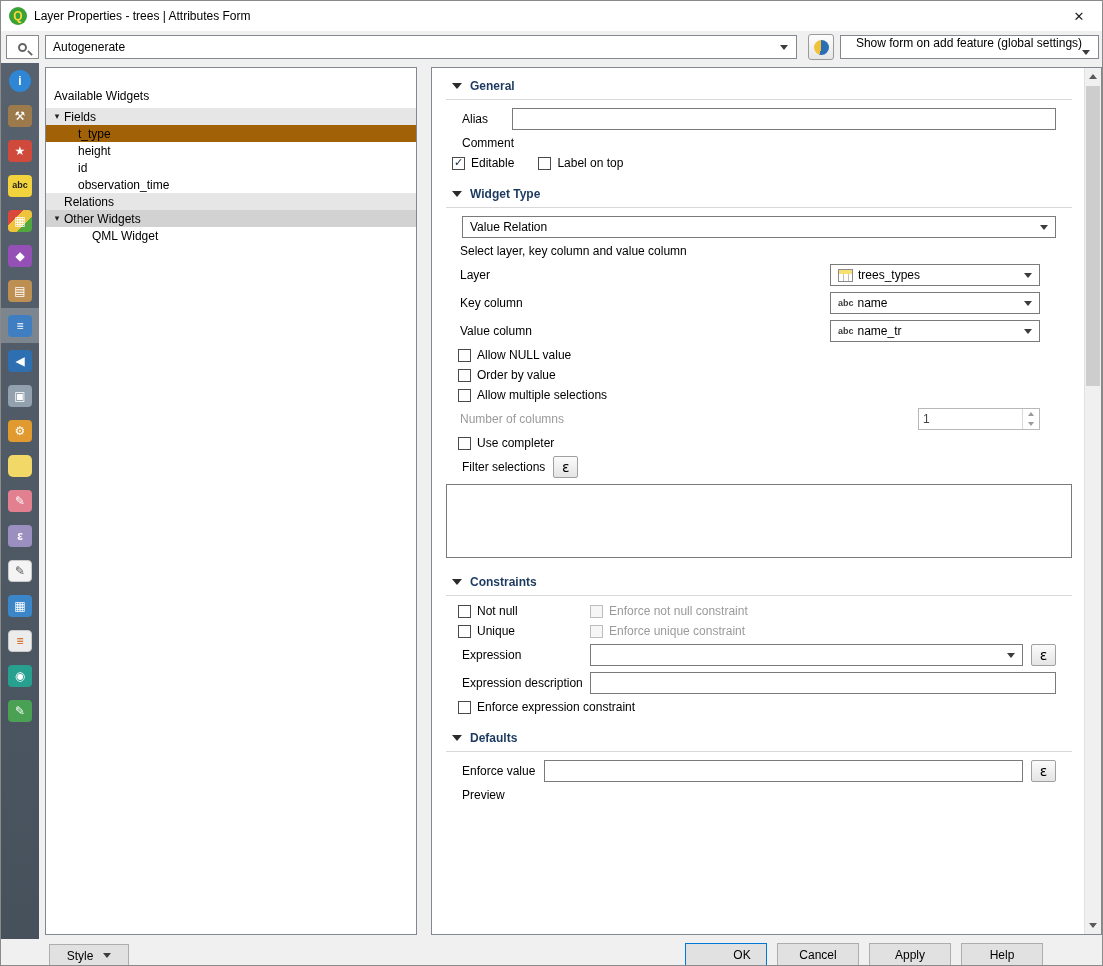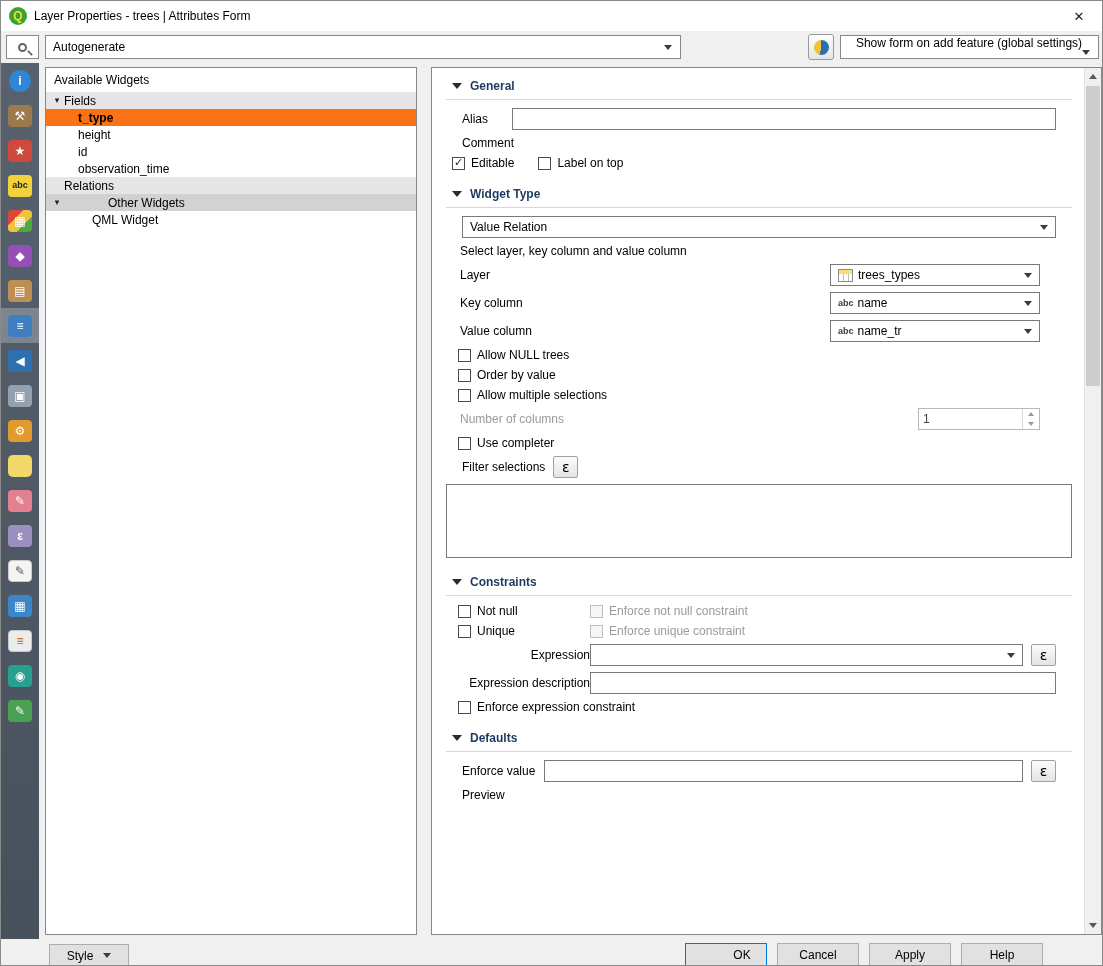--- a/index.html
+++ b/index.html
@@ -13,21 +13,21 @@
   .closebtn{margin-left:auto;width:46px;height:30px;display:flex;align-items:center;justify-content:center;font-size:13px;color:#222;cursor:default;}
 
   
   .toolbar{position:absolute;left:0;top:30px;width:1101px;height:32px;}
   .searchbox{position:absolute;left:5px;top:4px;width:33px;height:24px;background:#fff;border:1px solid #8a8a8a;display:flex;align-items:center;justify-content:center;}
   .mag{width:9px;height:9px;border:2px solid #666;border-radius:50%;position:relative;}
   .mag::after{content:"";position:absolute;left:7px;top:7px;width:6px;height:2px;background:#666;transform:rotate(45deg);}
   .combo{background:#fff;border:1px solid #828790;height:24px;display:flex;align-items:center;padding:0 8px 0 7px;}
   .ctext{white-space:nowrap;overflow:hidden;}
   .carrow{margin-left:auto;width:0;height:0;border-left:4px solid transparent;border-right:4px solid transparent;border-top:5px solid #3c3c3c;}
-  .autogen{position:absolute;left:44px;top:4px;width:636px;}
+  .autogen{position:absolute;left:44px;top:4px;width:752px;}
   .showform{position:absolute;left:839px;top:4px;width:259px;flex-direction:column;}
   .toolbtn{position:absolute;left:807px;top:3px;width:26px;height:26px;border:1px solid #9a9a9a;border-radius:3px;background:linear-gradient(#fdfdfd,#e6e6e6);display:flex;align-items:center;justify-content:center;}
   .pyicon{width:15px;height:15px;border-radius:50%;background:conic-gradient(#2a6fb5 0 55%,#f0c23c 55% 100%);}
 
   
   .sidebar{position:absolute;left:0;top:62px;width:38px;height:876px;background:linear-gradient(180deg,#57626e,#46515c);}
   .slot{width:38px;height:35px;display:flex;align-items:center;justify-content:center;}
   .slot.selected{background:rgba(255,255,255,.25);}
   .nic{width:24px;height:22px;border-radius:4px;display:flex;align-items:center;justify-content:center;color:#fff;font-size:12px;font-weight:bold;}
   .nic i{font-style:normal;line-height:1;}
@@ -47,40 +47,40 @@
   .c13{background:#e2808f;}
   .c14{background:#9b8fc0;font-style:italic;}
   .c15{background:#f4f4f4;color:#555;border:1px solid #c9c9c9;}
   .c16{background:#3a86c8;}
   .c17{background:#ececec;color:#d35400;border:1px solid #c9c9c9;}
   .c18{background:#27a08f;}
   .c19{background:#4aa154;}
 
   
   .wpanel{position:absolute;left:44px;top:66px;width:372px;height:868px;background:#fff;border:1px solid #828790;overflow:hidden;}
-  .wp-head{padding:5px 0 5px 8px;border-radius:10px;}
+  .wp-head{padding:21px 0 5px 8px;border-radius:10px;}
   .trow{height:17px;display:flex;align-items:center;white-space:nowrap;cursor:default;}
   .exp{width:14px;text-align:center;font-size:9px;color:#222;line-height:1;}
   .exp::before{content:"▾";}
   .cat{background:#e6e6e6;}
-  .cat2{background:#d2d2d2;gap:44px;}
-  .sel{background:#f97316;font-weight:bold;}
+  .cat2{background:#d2d2d2;}
+  .sel{background:#a16207;}
   .pl4{padding-left:4px;text-align:right;}.pl18{padding-left:18px;}.pl32{padding-left:32px;}.pl46{padding-left:46px;}
 
   
   .fpanel{position:absolute;left:430px;top:66px;width:671px;height:868px;background:#fff;border:1px solid #828790;}
   .fcontent{position:absolute;left:0;top:0;right:17px;bottom:0;overflow:hidden;padding:6px 12px 0 14px;}
   .section{margin-bottom:12px;}
   .sec-h{display:flex;align-items:center;gap:8px;padding:5px 0 6px 6px;border-bottom:1px solid #d8d8d8;margin-bottom:8px;}
   .sec-arrow{width:0;height:0;border-left:5px solid transparent;border-right:5px solid transparent;border-top:6px solid #2b2b2b;}
   .sec-title{font-weight:bold;color:#1c3a5f;}
   .frow{display:flex;align-items:center;margin:6px 16px;}
   .flabel{white-space:nowrap;}
   .dis{color:#9a9a9a;}
-  .w46{width:50px;}.w124{width:128px;text-align:right;}.w80{width:82px;}.w130{width:132px;text-align:right;}
+  .w46{width:50px;}.w124{width:128px;}.w80{width:82px;}.w130{width:132px;text-align:right;}
   .grow{flex:1;}
   .ind6{margin-left:6px;}.ind12{margin-left:12px;}.ind14{margin-left:14px;}
   .tin{height:22px;border:1px solid #7a7a7a;background:#fff;padding:0 4px;font:inherit;outline:none;}
   .tarea{width:100%;height:74px;border:1px solid #7a7a7a;resize:none;font:inherit;outline:none;display:block;margin-top:2px;}
   .combo2{height:22px;border:1px solid #7a7a7a;background:#fff;display:flex;align-items:center;padding:0 7px;overflow:hidden;}
   .w210{width:210px;margin-left:auto;margin-right:16px;flex:none;}
   .typ{font-size:9px;font-weight:bold;color:#3c3c3c;margin-right:4px;}
   .tbl-icon{width:15px;height:13px;margin-right:5px;border:1px solid #8a8a8a;flex:none;
     background:linear-gradient(#f7df73,#f7df73) 0 0/100% 4px no-repeat,
     repeating-linear-gradient(to right,#fff 0 4px,#bdbdbd 4px 5px);}
@@ -328,21 +328,21 @@
         <span class="flabel">Value column</span>
         <div class="combo2 w210">
           <span class="typ">abc</span>
           <span class="ctext">name_tr</span>
           <span class="carrow"></span>
         </div>
       </div>
       <div class="frow ind12">
         <label class="cb">
           <span class="box"></span>
-          <span class="lbl">Allow NULL trees</span>
+          <span class="lbl">Allow NULL value</span>
         </label>
       </div>
       <div class="frow ind12">
         <label class="cb">
           <span class="box"></span>
           <span class="lbl">Order by value</span>
         </label>
       </div>
       <div class="frow ind12">
         <label class="cb">

